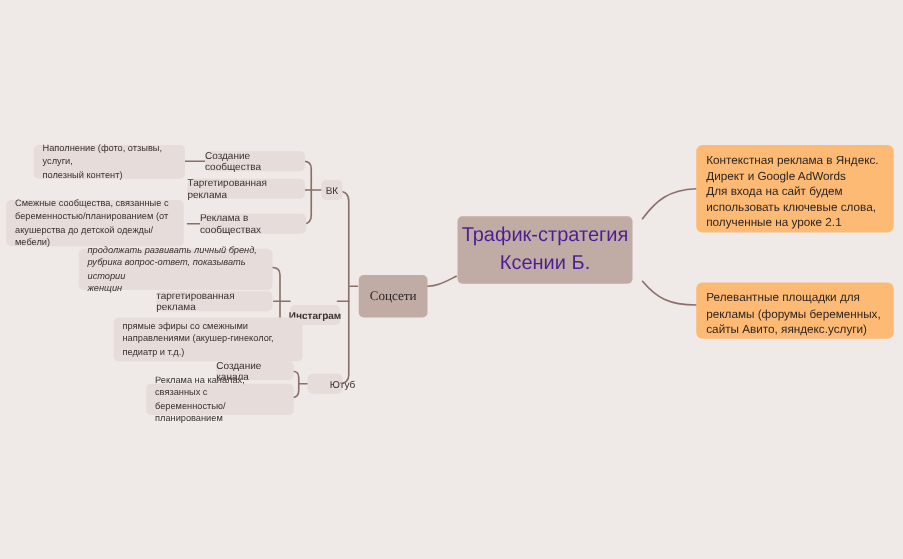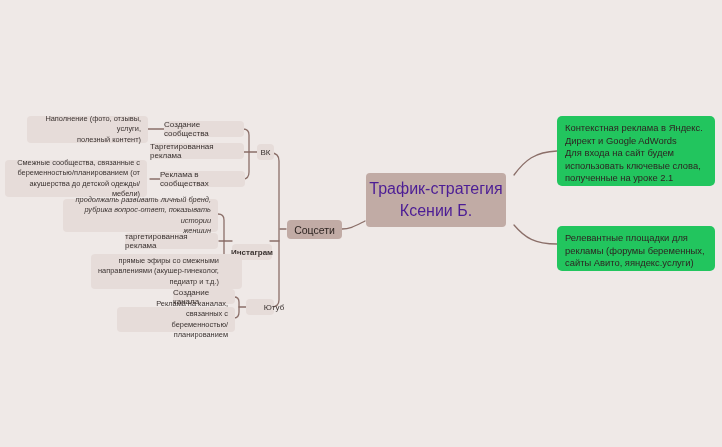--- a/index.html
+++ b/index.html
@@ -35,21 +35,21 @@
       font-size: 16px;
       font-weight: 500;
       text-align: center;
       line-height: 22px;
       display: flex;
       align-items: center;
       justify-content: center;
       color: #4c1d95;
     }
     .main {
-      background: #22c55e;
+      background: #fdba74;
       border-radius: 5px;
       font-size: 9.4px;
       line-height: 12.6px;
       padding: 6px 8px;
       color: #2e2522;
     }
     .branch {
       background: #c1aba5;
       border-radius: 4px;
       font-size: 10.5px;
@@ -71,21 +71,21 @@
     .leaf {
       background: #e6dcd9;
       border-radius: 4px;
       font-size: 7.4px;
       line-height: 10.4px;
       padding: 3px 7px;
       color: #3a3230;
       display: flex;
       align-items: center;
     }
-    .leaf.left { justify-content: flex-start; text-align: right; }
+    .leaf.left { justify-content: flex-start; text-align: left; }
   </style>
 </head>
 <body>
 
 <div id="canvas">
 
   <svg class="links" viewBox="0 0 722 447">
     <g fill="none" stroke="#8b6f69" stroke-width="1.3" stroke-linecap="round">
 
       <path d="M 514 175 C 525 160, 535 152, 557 151"></path>
@@ -119,21 +119,21 @@
   <div class="node main" style="left:557px; top:116px; width:158px; height:70px;">Контекстная реклама в Яндекс.
 Директ и Google AdWords
 Для входа на сайт будем
 использовать ключевые слова,
 полученные на уроке 2.1</div>
 
   <div class="node main" style="left:557px; top:226px; width:158px; height:45px;">Релевантные площадки для
 рекламы (форумы беременных,
 сайты Авито, яяндекс.услуги)</div>
 
-  <div class="node branch" style="left:287px; top:220px; width:55px; height:19px;">Соцсети</div>
+  <div class="node branch" style="left:287px; top:220px; width:55px; height:34px;font-family:Liberation Serif, serif;">Соцсети</div>
 
   <div class="node sub" style="left:257px; top:144px; width:17px; height:16px;">ВК</div>
 
   <div class="node sub" style="left:164px; top:121px; width:80px; height:16px;">Создание сообщества</div>
   <div class="node leaf left" style="left:27px; top:116px; width:121px; height:27px;">Наполнение (фото, отзывы, услуги,
 полезный контент)</div>
 
   <div class="node sub" style="left:150px; top:143px; width:94px; height:16px;">Таргетированная реклама</div>
 
   <div class="node leaf left" style="left:5px; top:160px; width:142px; height:37px;">Смежные сообщества, связанные с

